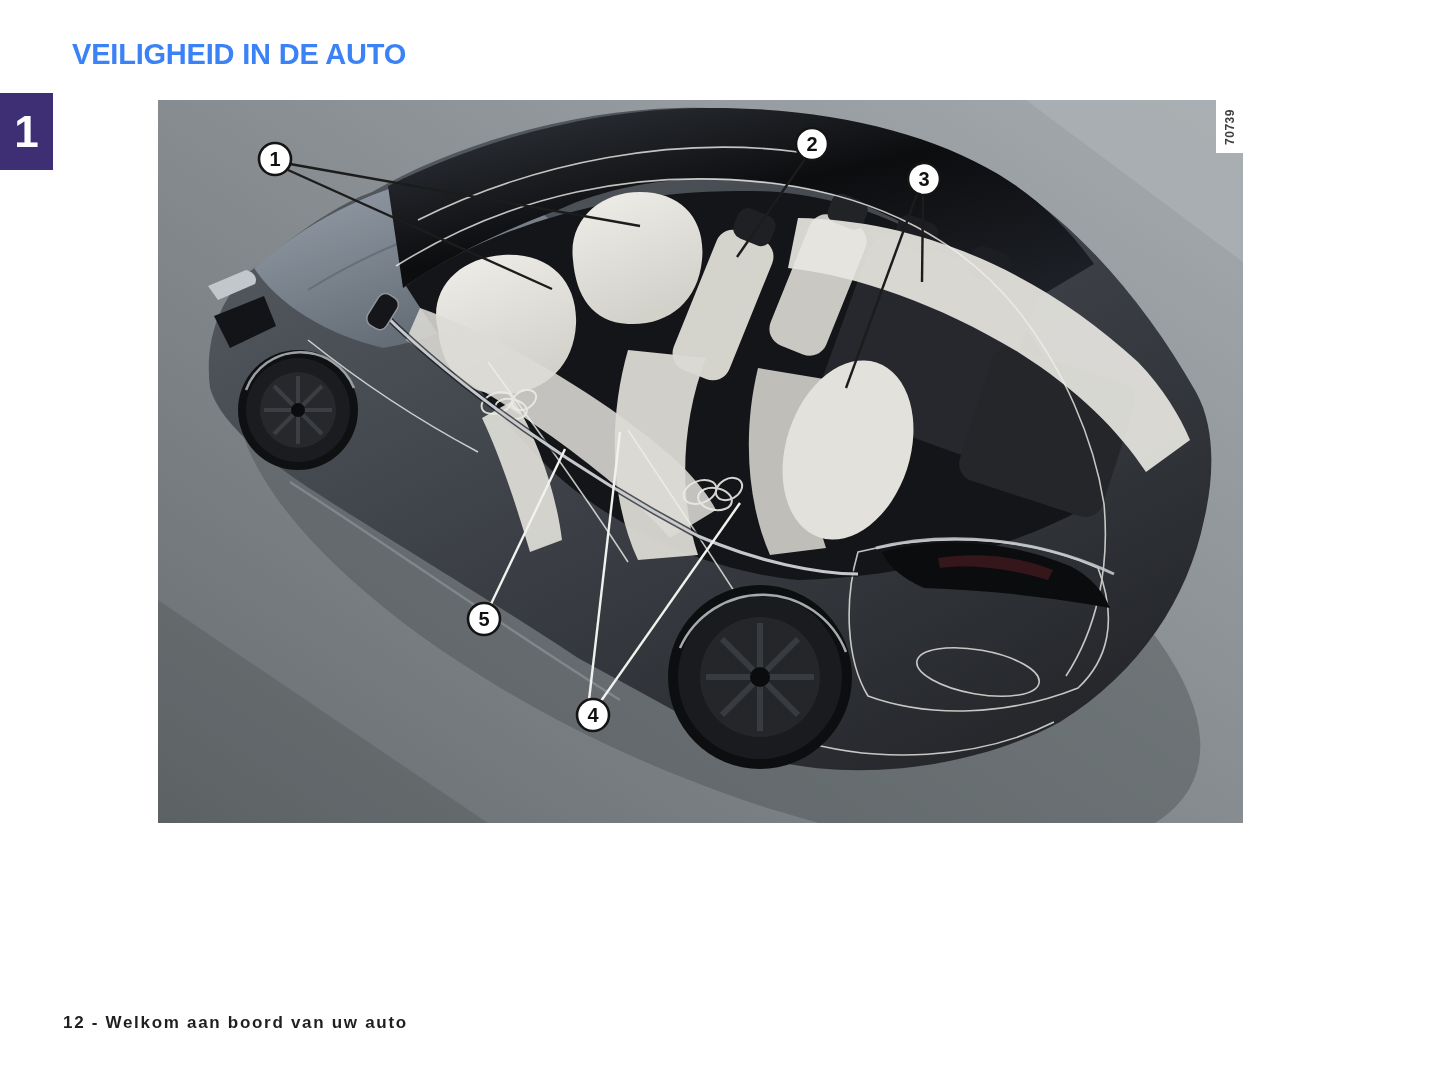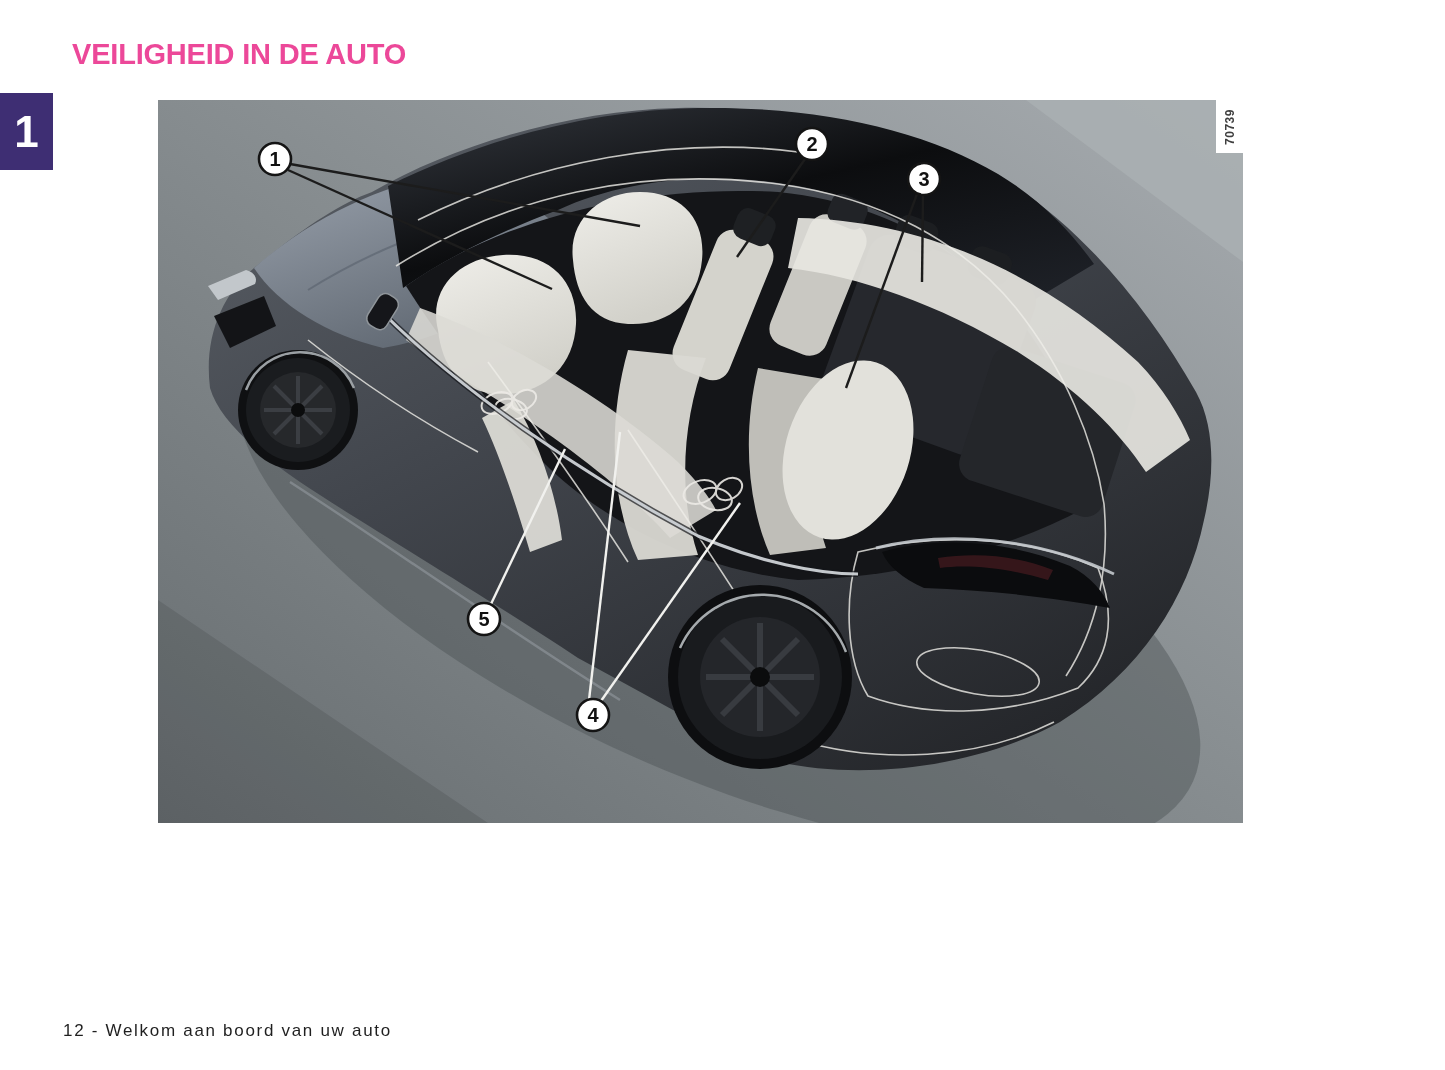--- a/index.html
+++ b/index.html
@@ -1,21 +1,21 @@
 <!DOCTYPE html>
 <html><head>
 <meta charset="utf-8">
 <style>
   html,body{margin:0;padding:0;background:#ffffff;}
   body{width:1445px;height:1070px;position:relative;overflow:hidden;
        font-family:"Liberation Sans","DejaVu Sans",sans-serif;}
 
   .page-title{
     position:absolute;left:72px;top:38px;
-    font-size:29px;font-weight:700;letter-spacing:-0.2px;color:#ec4899;
+    font-size:29px;font-weight:700;letter-spacing:-0.2px;color:#3b82f6;
   }
   .chapter-tab{
     position:absolute;left:0;top:93px;width:53px;height:77px;
     display:flex;align-items:center;justify-content:center;
     color:#ffffff;font-size:44px;font-weight:700;
   }
   .figure-wrap{
     position:absolute;left:158px;top:100px;width:1085px;height:723px;
     overflow:hidden;
   }
@@ -25,21 +25,21 @@
     display:flex;align-items:center;justify-content:center;z-index:5;
   }
   .fig-num-box span{
     transform:rotate(-90deg);
     font-size:12px;font-weight:700;color:#3f3f3f;letter-spacing:0.5px;
     white-space:nowrap;
   }
   .callout-layer{z-index:4;}
   .page-footer{
     position:absolute;left:63px;top:1013px;
-    font-size:17px;font-weight:400;letter-spacing:1.7px;color:#1f1f1f;margin-top:8px;
+    font-size:17px;font-weight:700;letter-spacing:1.7px;color:#1f1f1f;
   }
 </style>
 </head>
 <body>
 
 <div class="page-title">VEILIGHEID IN DE AUTO</div>
 
 <div class="chapter-tab" style="background: rgb(62, 46, 115);">
   <span>1</span>
 </div>

